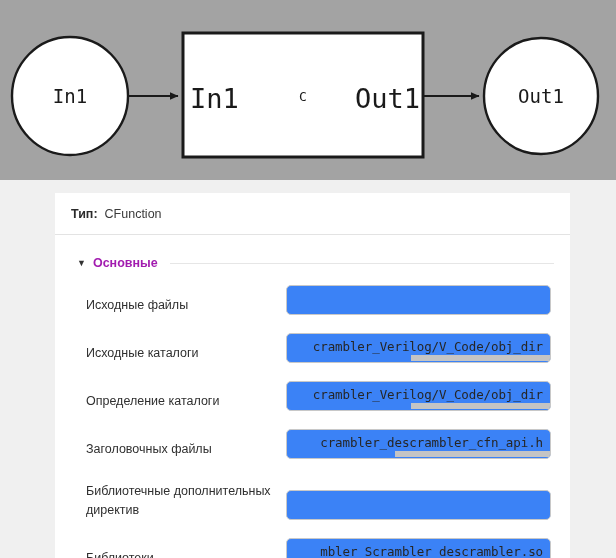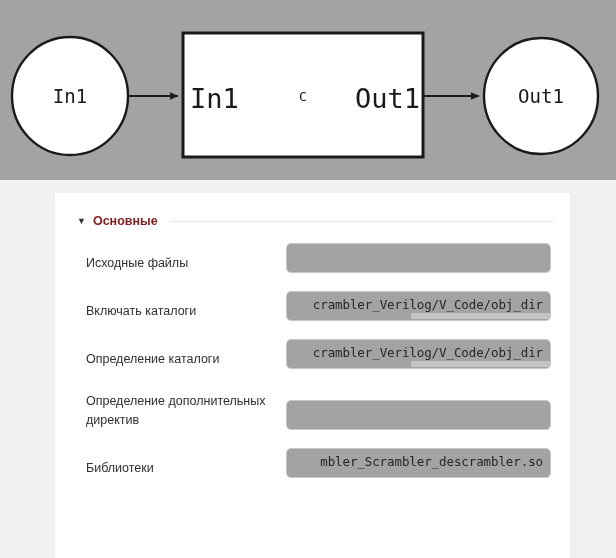--- a/index.html
+++ b/index.html
@@ -80,21 +80,21 @@
   }
   #section-header .tri {
     font-size: 9px;
     color: #333;
     margin-right: 7px;
     line-height: 1;
   }
   #section-header .sec-title {
     font-size: 12.5px;
     font-weight: bold;
-    color: #7f1d1d;
+    color: #a21caf;
     white-space: nowrap;
   }
   #section-header .sec-rule {
     flex: 1 1 auto;
     height: 1px;
     background: #e6e6e6;
     margin-left: 12px;
   }
 
   #fields {
@@ -117,21 +117,21 @@
     padding-right: 10px;
     box-sizing: border-box;
   }
   .field-input-wrap {
     position: relative;
     flex: 0 0 265px;
     width: 265px;
     height: 30px;
     border: 1px solid #c8c8c8;
     border-radius: 5px;
-    background: #a3a3a3;
+    background: #3b82f6;
     box-sizing: border-box;
     overflow: hidden;
   }
   .field-input-text {
     position: absolute;
     left: 7px;
     top: 5px;
     white-space: nowrap;
     font-family: "DejaVu Sans Mono", monospace;
     font-size: 12.5px;
@@ -173,51 +173,62 @@
 
     <line x1="423" y1="96" x2="479" y2="96" stroke="#1a1a1a" stroke-width="2.2" marker-end="url(#arrowhead)"></line>
 
     <ellipse cx="541" cy="96" rx="57" ry="58" fill="#ffffff" stroke="#1a1a1a" stroke-width="2.4"></ellipse>
     <text class="node-label ellipse-label" x="541" y="103" text-anchor="middle">Out1</text>
   </svg>
 </div>
 
 <div id="properties-panel">
 
+  <div id="type-row">
+    <span class="type-key">Тип:</span>
+    <span class="type-val">CFunction</span>
+  </div>
 
   <div id="section-header">
     <span class="tri">▼</span>
     <span class="sec-title">Основные</span>
     <span class="sec-rule"></span>
   </div>
 
   <div id="fields">
 
   <div class="field-row">
         <div class="field-label">Исходные файлы</div>
         <div class="field-input-wrap">
           <div class="field-input-text"></div>
         </div>
       </div>
       <div class="field-row">
-        <div class="field-label">Включать каталоги</div>
+        <div class="field-label">Исходные каталоги</div>
         <div class="field-input-wrap">
           <div class="field-input-text clip-left">crambler_Verilog/V_Code/obj_dir</div>
           <div class="hscroll" style="left: 47%; width: 55%;"></div>
         </div>
       </div>
       <div class="field-row">
         <div class="field-label">Определение каталоги</div>
         <div class="field-input-wrap">
           <div class="field-input-text clip-left">crambler_Verilog/V_Code/obj_dir</div>
           <div class="hscroll" style="left: 47%; width: 55%;"></div>
         </div>
       </div>
       <div class="field-row">
-        <div class="field-label">Определение дополнительных директив</div>
+        <div class="field-label">Заголовочных файлы</div>
+        <div class="field-input-wrap">
+          <div class="field-input-text clip-left">crambler_descrambler_cfn_api.h</div>
+          <div class="hscroll" style="left: 41%; width: 60%;"></div>
+        </div>
+      </div>
+      <div class="field-row">
+        <div class="field-label">Библиотечные дополнительных директив</div>
         <div class="field-input-wrap">
           <div class="field-input-text"></div>
         </div>
       </div>
       <div class="field-row">
         <div class="field-label">Библиотеки</div>
         <div class="field-input-wrap">
           <div class="field-input-text clip-left">mbler_Scrambler_descrambler.so</div>
         </div>
       </div>

